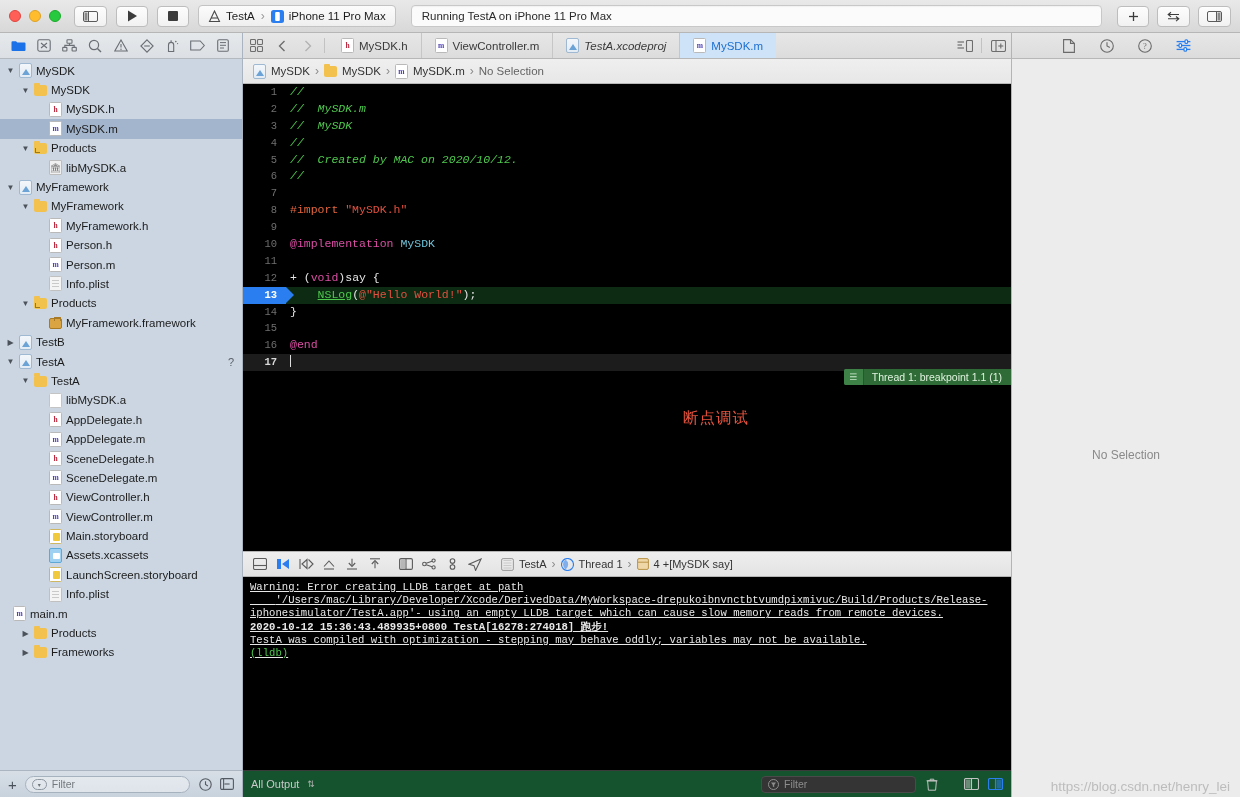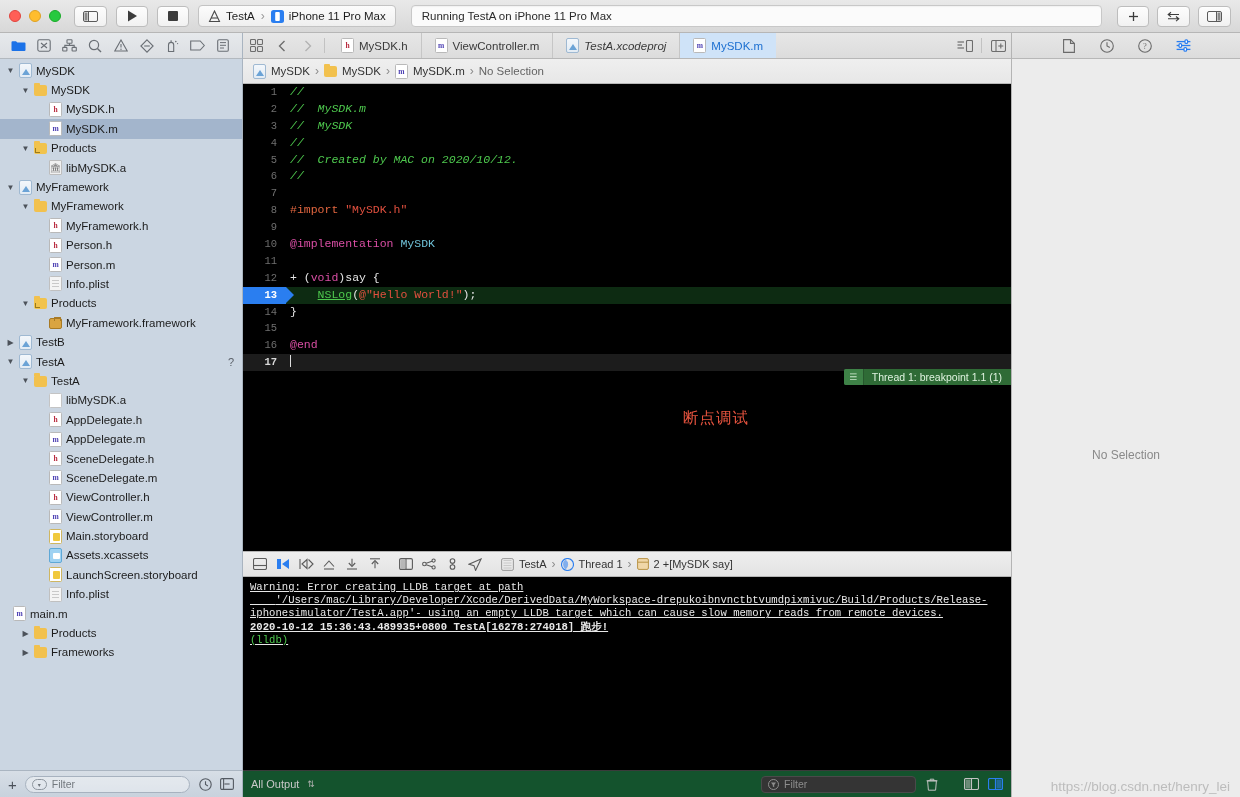--- a/index.html
+++ b/index.html
@@ -825,29 +825,30 @@
               </svg>
           </span>
           <span>Thread 1</span>
           <span class="bc-sep">›</span>
           <span>
             <svg width="12" height="12" viewBox="0 0 12 12">
                 <rect x="0.6" y="0.6" width="10.8" height="10.8" rx="1.4" fill="#f0d7a8" stroke="#b99447" stroke-width="1"></rect>
                 <line x1="0.6" y1="4.2" x2="11.4" y2="4.2" stroke="#b99447" stroke-width="1"></line>
               </svg>
           </span>
-          <span>2 +[MySDK say]</span>
+          <span>4 +[MySDK say]</span>
         </div>
       </div>
 
       <div class="console">
         <div id="conlines">
             <div class="con-ln">Warning: Error creating LLDB target at path</div>
             <div class="con-ln">    '/Users/mac/Library/Developer/Xcode/DerivedData/MyWorkspace-drepukoibnvnctbtvumdpixmivuc/Build/Products/Release-iphonesimulator/TestA.app'- using an empty LLDB target which can cause slow memory reads from remote devices.</div>
             <div class="con-ln con-b">2020-10-12 15:36:43.489935+0800 TestA[16278:274018] 跑步!</div>
+            <div class="con-ln">TestA was compiled with optimization - stepping may behave oddly; variables may not be available.</div>
             <div class="con-ln con-g">(lldb)</div>
           </div>
       </div>
 
       <div class="consolebar">
         <span>All Output</span>
         <span class="steppers">⇅</span>
         <div class="con-filter">
           <span>
             <svg width="11" height="11" viewBox="0 0 11 11">

